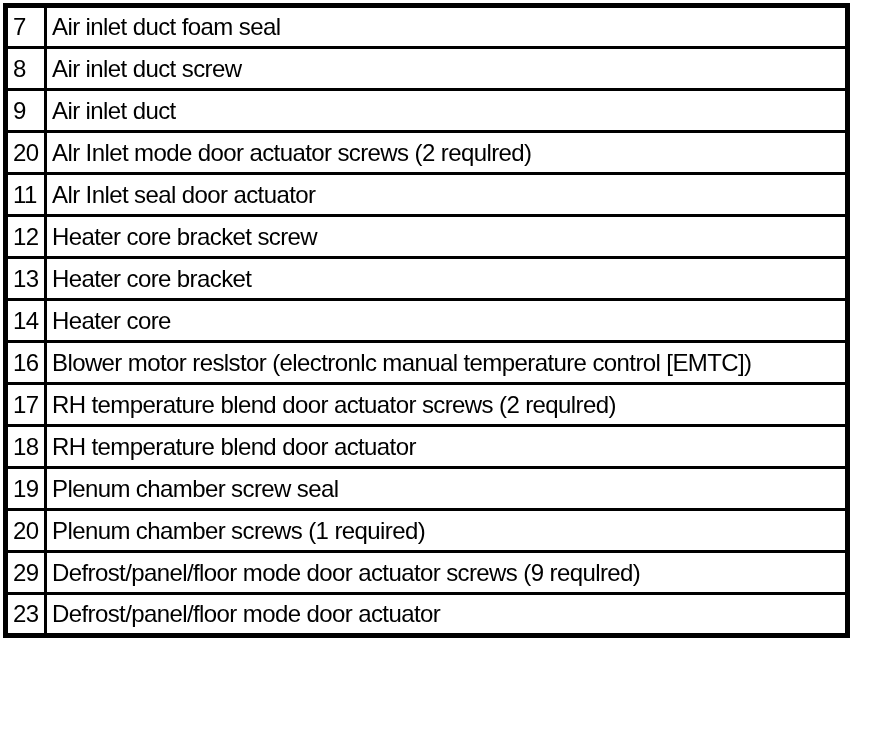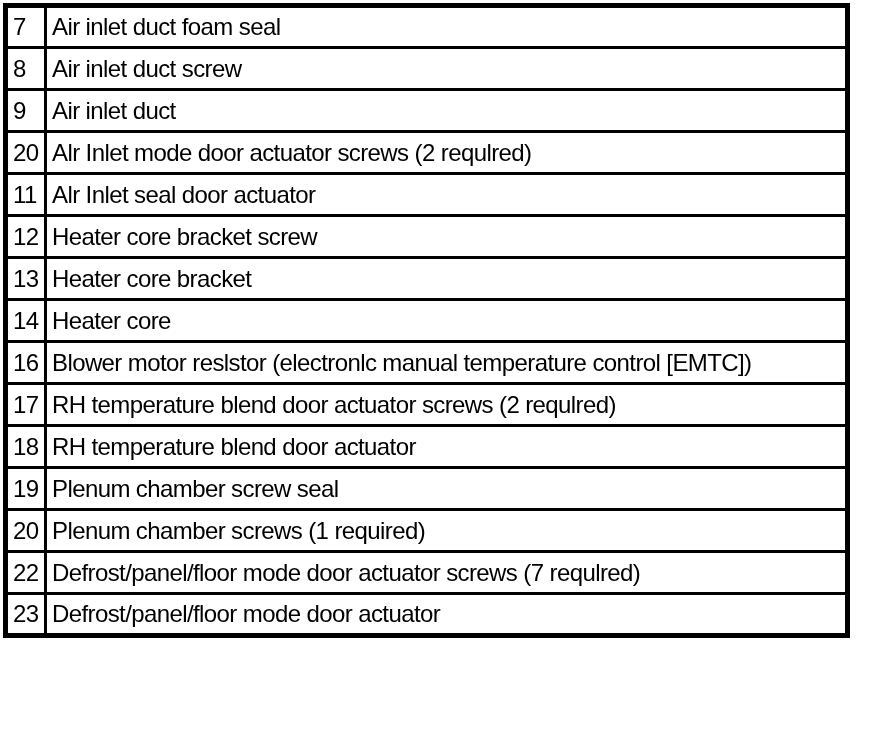--- a/index.html
+++ b/index.html
@@ -96,22 +96,22 @@
       </tr>
       <tr>
         <td class="num">19</td>
         <td class="desc">Plenum chamber screw seal</td>
       </tr>
       <tr>
         <td class="num">20</td>
         <td class="desc">Plenum chamber screws (1 required)</td>
       </tr>
       <tr>
-        <td class="num">22</td>
-        <td class="desc">Defrost/panel/floor mode door actuator screws (7 requlred)</td>
+        <td class="num">29</td>
+        <td class="desc">Defrost/panel/floor mode door actuator screws (9 requlred)</td>
       </tr>
       <tr>
         <td class="num">23</td>
         <td class="desc">Defrost/panel/floor mode door actuator</td>
       </tr>
     </tbody>
   </table>
 </div>
 
 </body></html>

